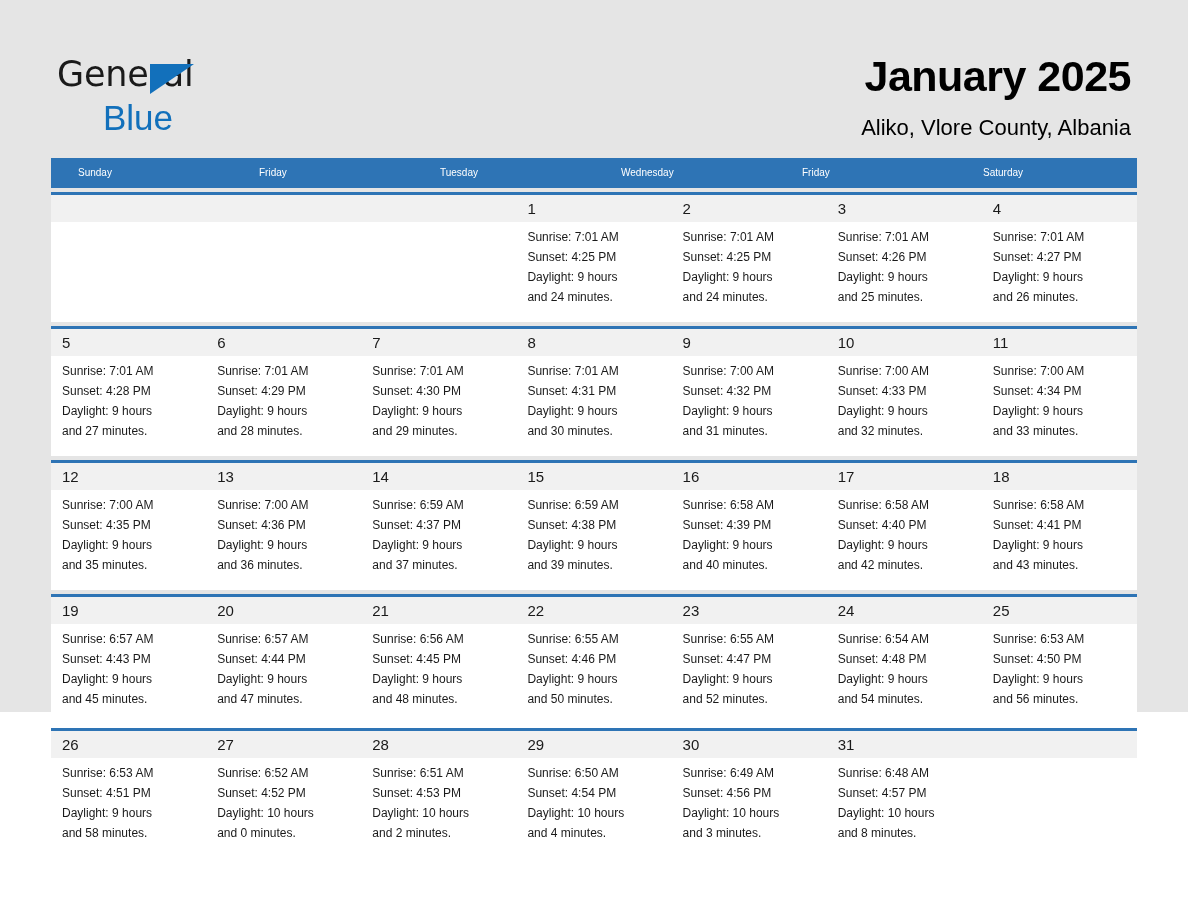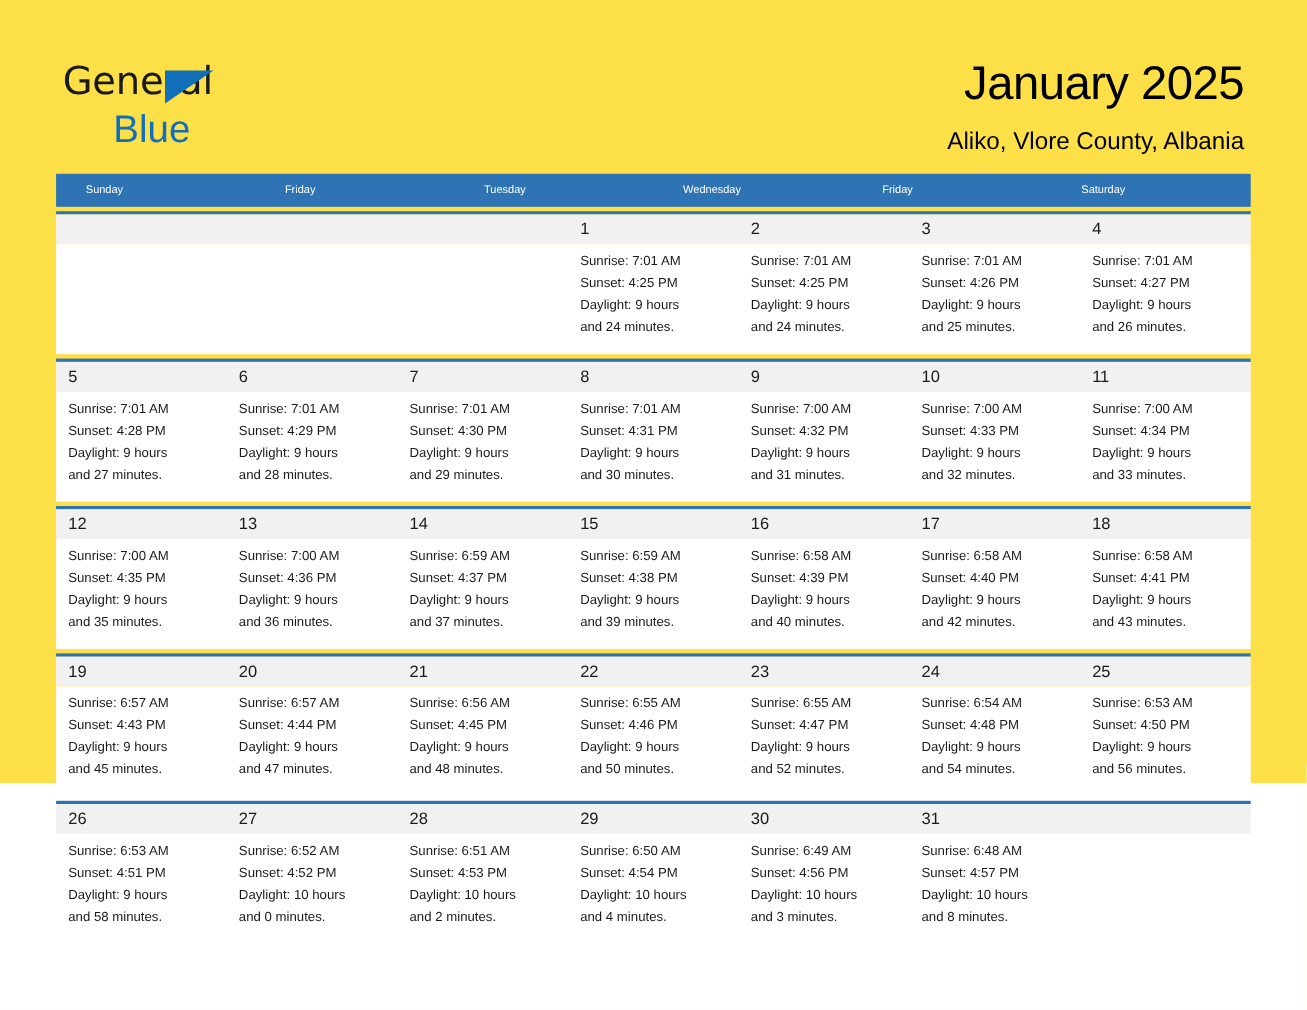--- a/index.html
+++ b/index.html
@@ -6,21 +6,21 @@
   html, body {
     width: 1188px;
     height: 918px;
     background: #ffffff;
     font-family: "Liberation Sans", sans-serif;
   }
   .page {
     position: relative;
     width: 1188px;
     height: 712px;
-    background: #fde047;
+    background: #e5e5e5;
   }
 
   
   .header {
     position: absolute;
     left: 0; top: 0;
     width: 1188px;
     height: 152px;
   }
   .logo {
@@ -60,21 +60,21 @@
   }
 
   .title-block {
     position: absolute;
     right: 57px;
     top: 50px;
     text-align: right;
   }
   .month-title {
     font-size: 43px;
-    font-weight: 400;
+    font-weight: 700;
     color: #000000;
     line-height: 52px;
     letter-spacing: -0.5px;
   }
   .location-title {
     margin-top: 12px;
     font-size: 22px;
     font-weight: 400;
     color: #000000;
     line-height: 28px;

